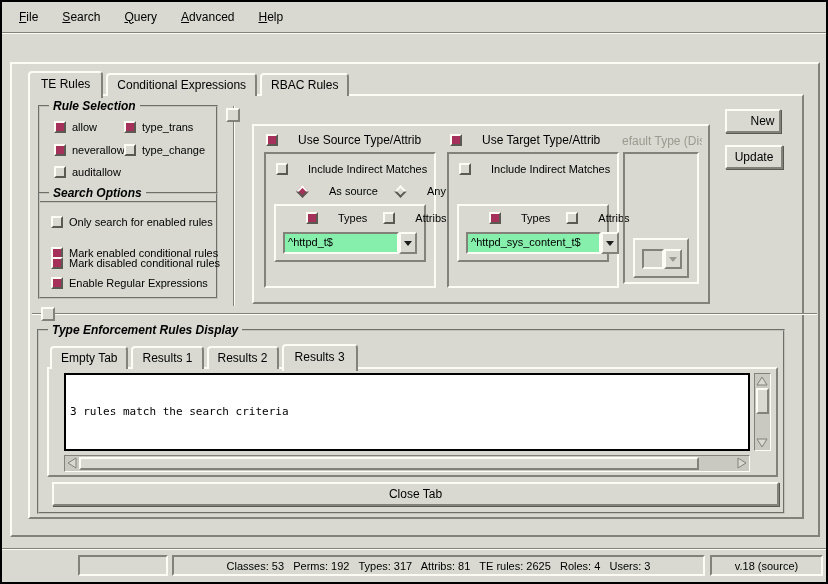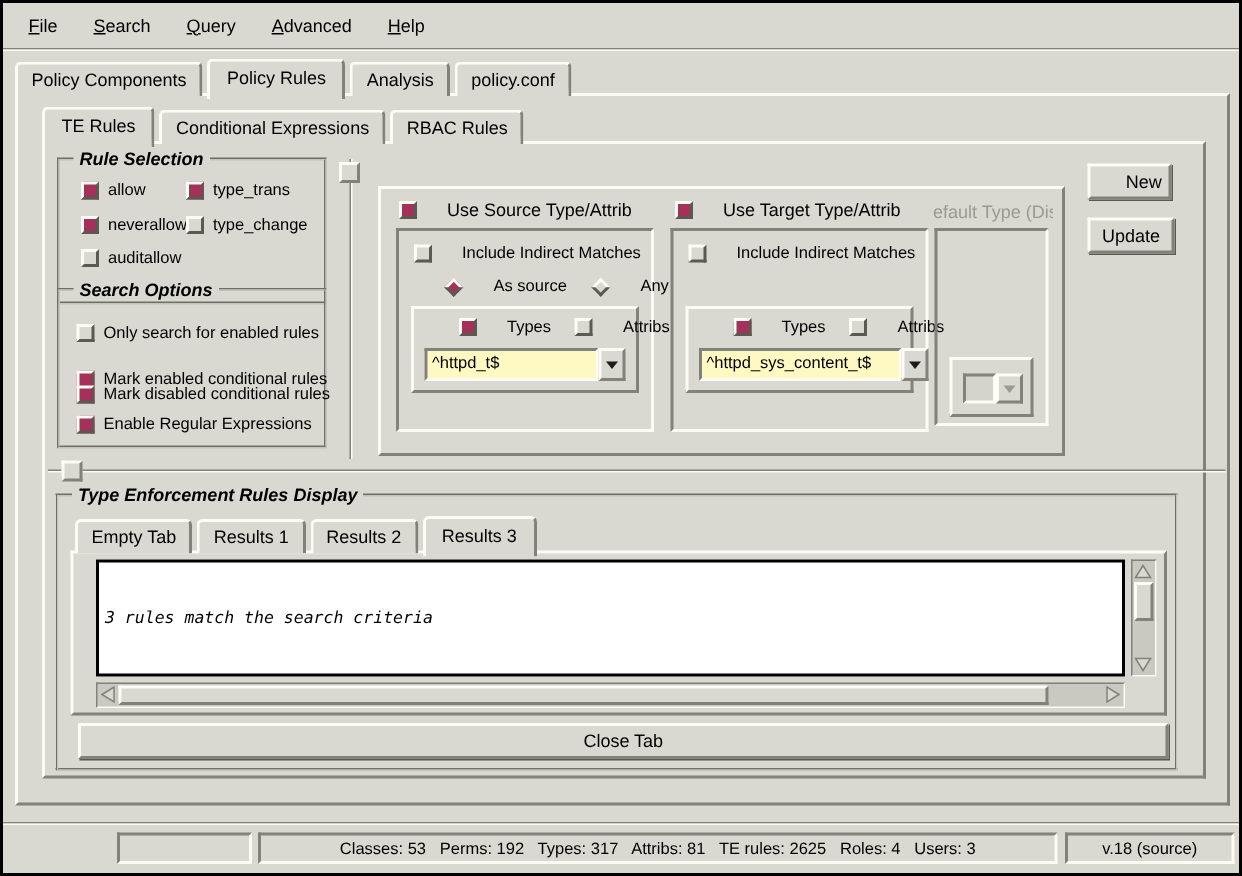--- a/index.html
+++ b/index.html
@@ -36,21 +36,21 @@
   .cbrow-in{display:flex; align-items:center; gap:20px; white-space:nowrap; cursor:default;}
   .cb{flex:none; width:12px; height:12px; background:var(--bg);
     border:2px solid; border-color:var(--hi) var(--dk) var(--dk) var(--hi);}
   .cb.checked{background:var(--check);}
   .cblabel{font-size:11px; color:#000;}
   .radio{flex:none; width:9px; height:9px; transform:rotate(45deg); background:var(--bg);
     border:2px solid; border-color:var(--hi) var(--dk) var(--dk) var(--hi); margin:0 2px;}
   .radio.selected{background:var(--check);}
   
   .combo{position:absolute; display:flex; align-items:stretch;}
-  .combo .entry{flex:1; background:#fef9c3; border:2px solid;
+  .combo .entry{flex:1; background:#86efac; border:2px solid;
     border-color:var(--sh) var(--hi) var(--hi) var(--sh);
     font-size:11px; padding:2px 3px; overflow:hidden; white-space:nowrap;}
   .combo .arrow-btn{flex:none; width:18px; background:var(--bg); display:flex;
     align-items:center; justify-content:center;
     border:2px solid; border-color:var(--hi) var(--sh) var(--sh) var(--hi); cursor:default;}
   .tri-down{width:0; height:0; border-left:4px solid transparent;
     border-right:4px solid transparent; border-top:5px solid #1c1c1c;}
   .combo.disabled .entry{background:#d4d4cc; color:var(--disabled);}
   .combo.disabled .tri-down{border-top-color:var(--disabled);}
   
@@ -88,26 +88,20 @@
 
   <div class="menubar">
     <span class="menu-item"><span class="u">F</span><span>ile</span></span>
     <span class="menu-item"><span class="u">S</span><span>earch</span></span>
     <span class="menu-item"><span class="u">Q</span><span>uery</span></span>
     <span class="menu-item"><span class="u">A</span><span>dvanced</span></span>
     <span class="menu-item"><span class="u">H</span><span>elp</span></span>
   </div>
   <div class="hr3d" style="top:30px;"></div>
 
-  <div class="tabs" style="left:8px; top:36px; height:26px;">
-    <div class="tab">Policy Components</div>
-    <div class="tab active">Policy Rules</div>
-    <div class="tab">Analysis</div>
-    <div class="tab">policy.conf</div>
-  </div>
   <div class="page" style="left:8px; top:60px; width:810px; height:475px; z-index:1;"></div>
 
   <div class="tabs" style="left:26px; top:69px; height:25px; z-index:3;">
     <div class="tab active">TE Rules</div>
     <div class="tab">Conditional Expressions</div>
     <div class="tab">RBAC Rules</div>
   </div>
   <div class="page" style="left:26px; top:92px; width:776px; height:425px; z-index:2;"></div>
 
   <div class="groupbox" style="left:36px; top:103px; width:180px; height:98px; z-index:5;">
@@ -250,21 +244,21 @@
     <span class="group-title">Type Enforcement Rules Display</span>
 
     <div class="tabs" style="left:11px; top:14px; height:24px;">
       <div class="tab">Empty Tab</div>
       <div class="tab">Results 1</div>
       <div class="tab">Results 2</div>
       <div class="tab active">Results 3</div>
     </div>
 
     <div class="page" style="left:8px; top:36px; width:731px; height:110px; position:absolute;">
-      <div class="textarea" style="left:15px; top:4px; width:686px; height:78px;font-style:italic;">
+      <div class="textarea" style="left:15px; top:4px; width:686px; height:78px;">
         <div class="textline">3 rules match the search criteria</div>
         <div class="textline">&nbsp;</div>
         
         
         
       </div>
 
       <div class="sb v" style="left:705px; top:4px; width:17px; height:78px;">
         <span class="sb-arrow">
           <svg width="12" height="12">

